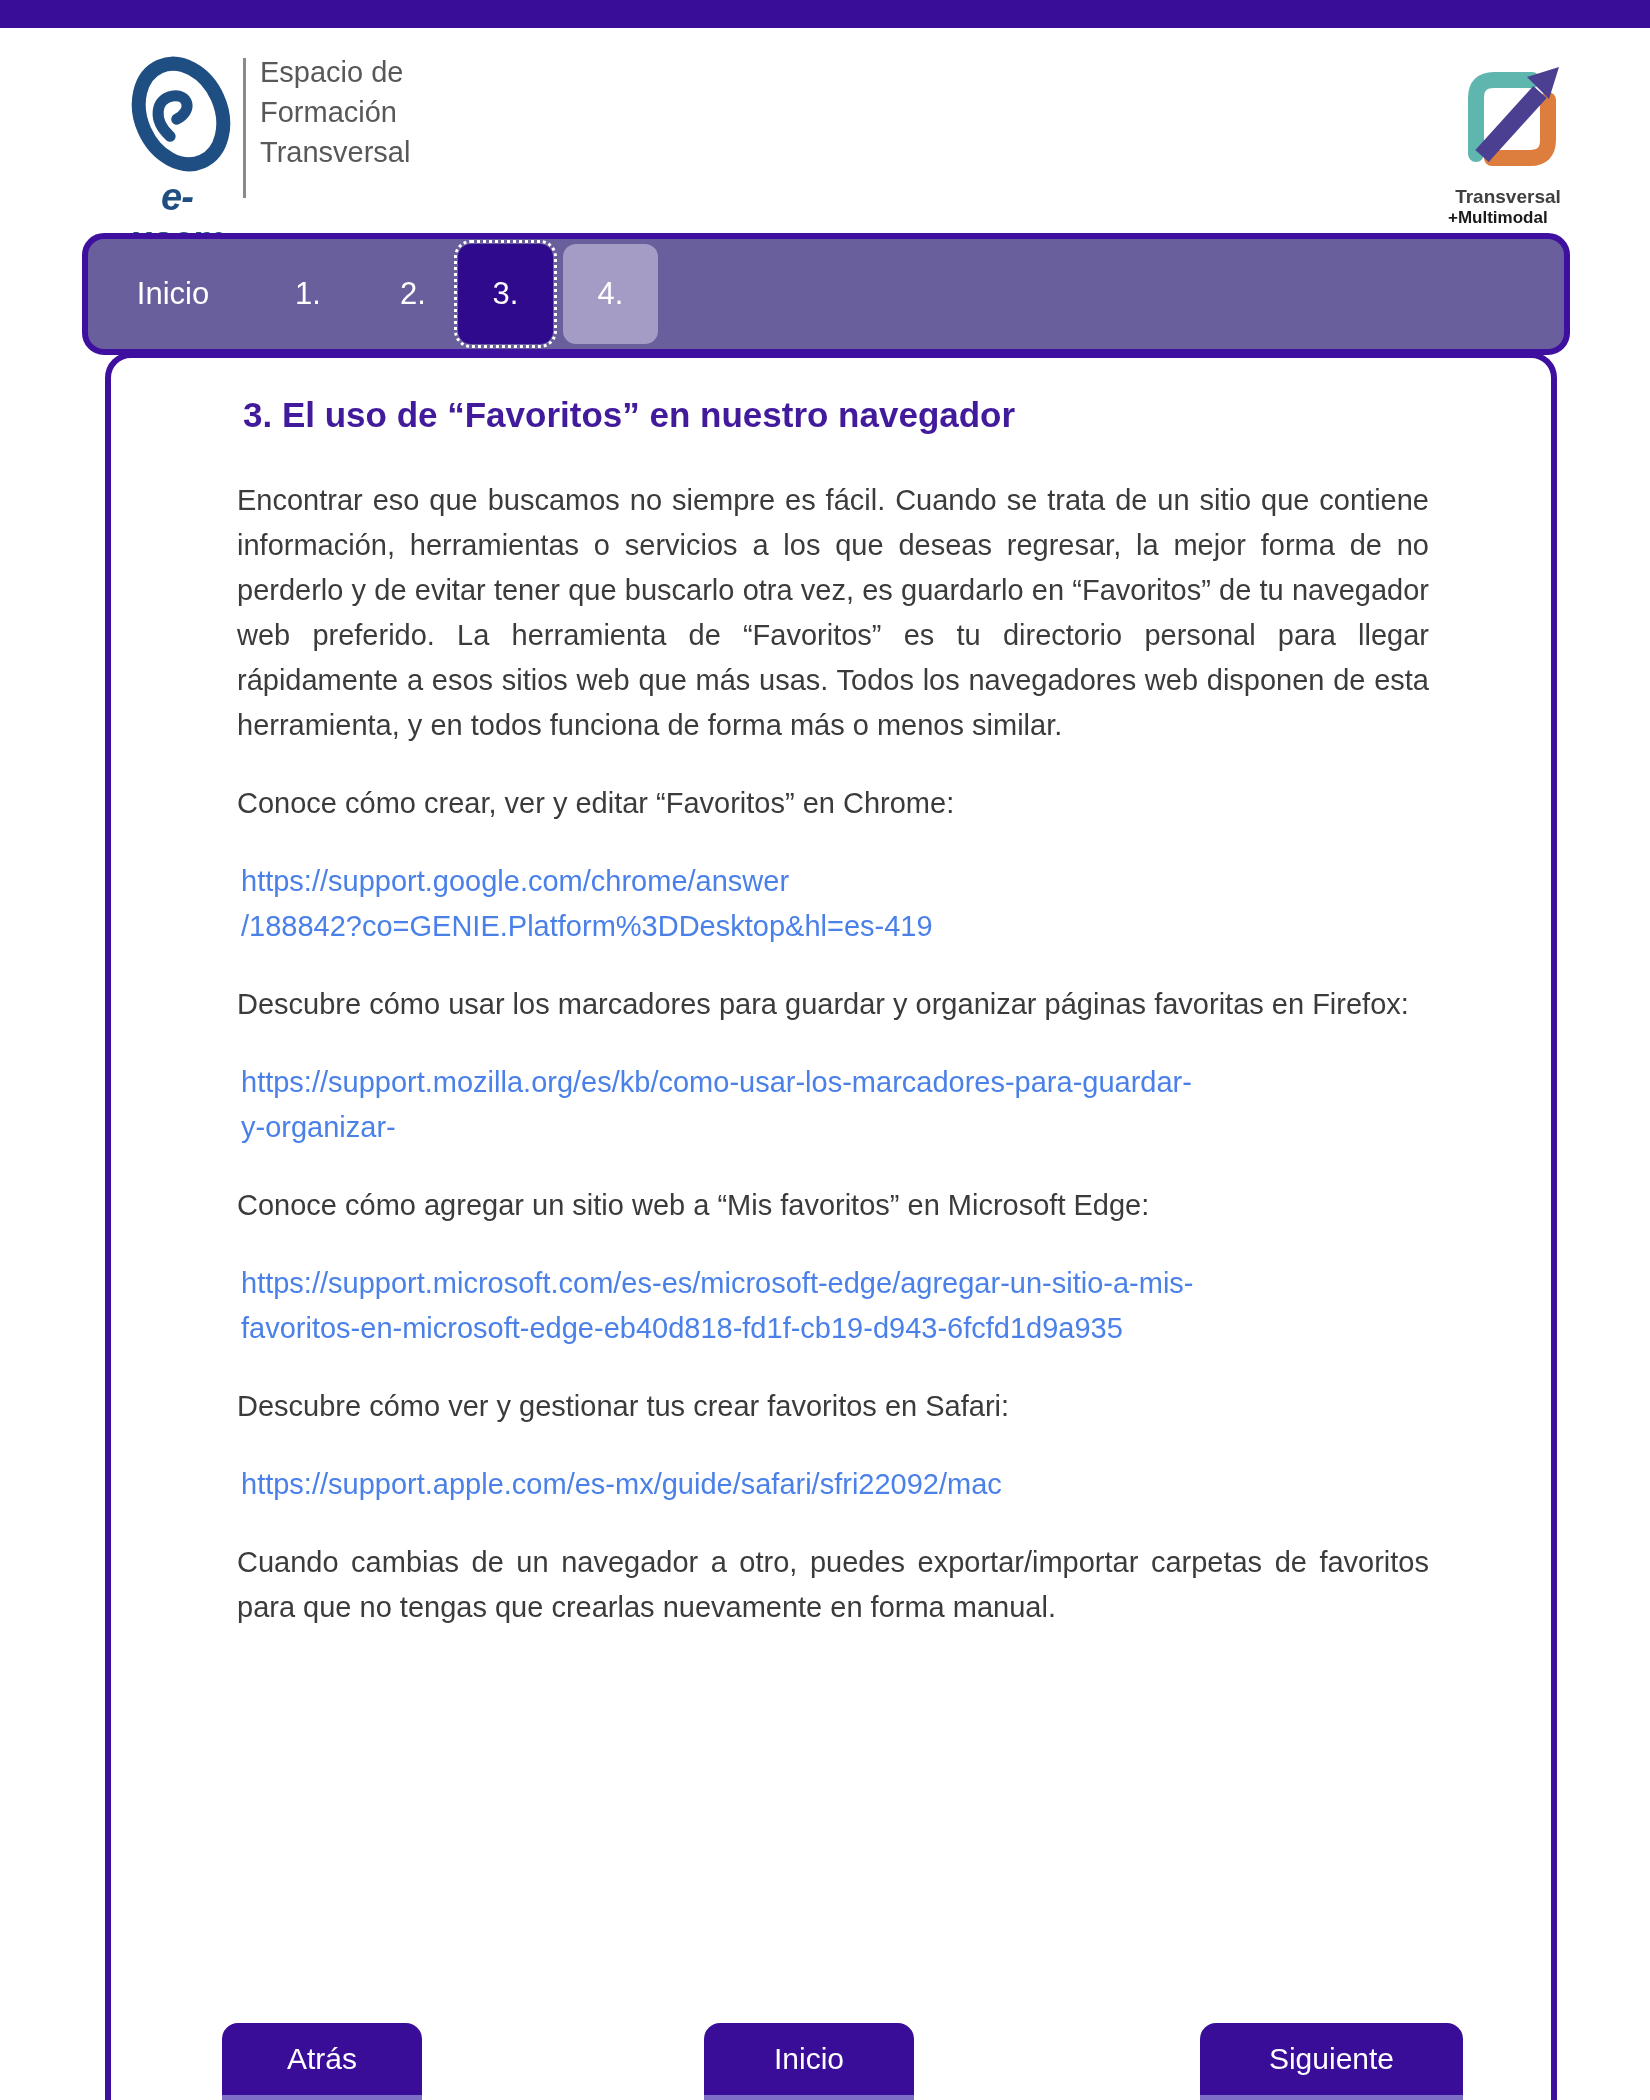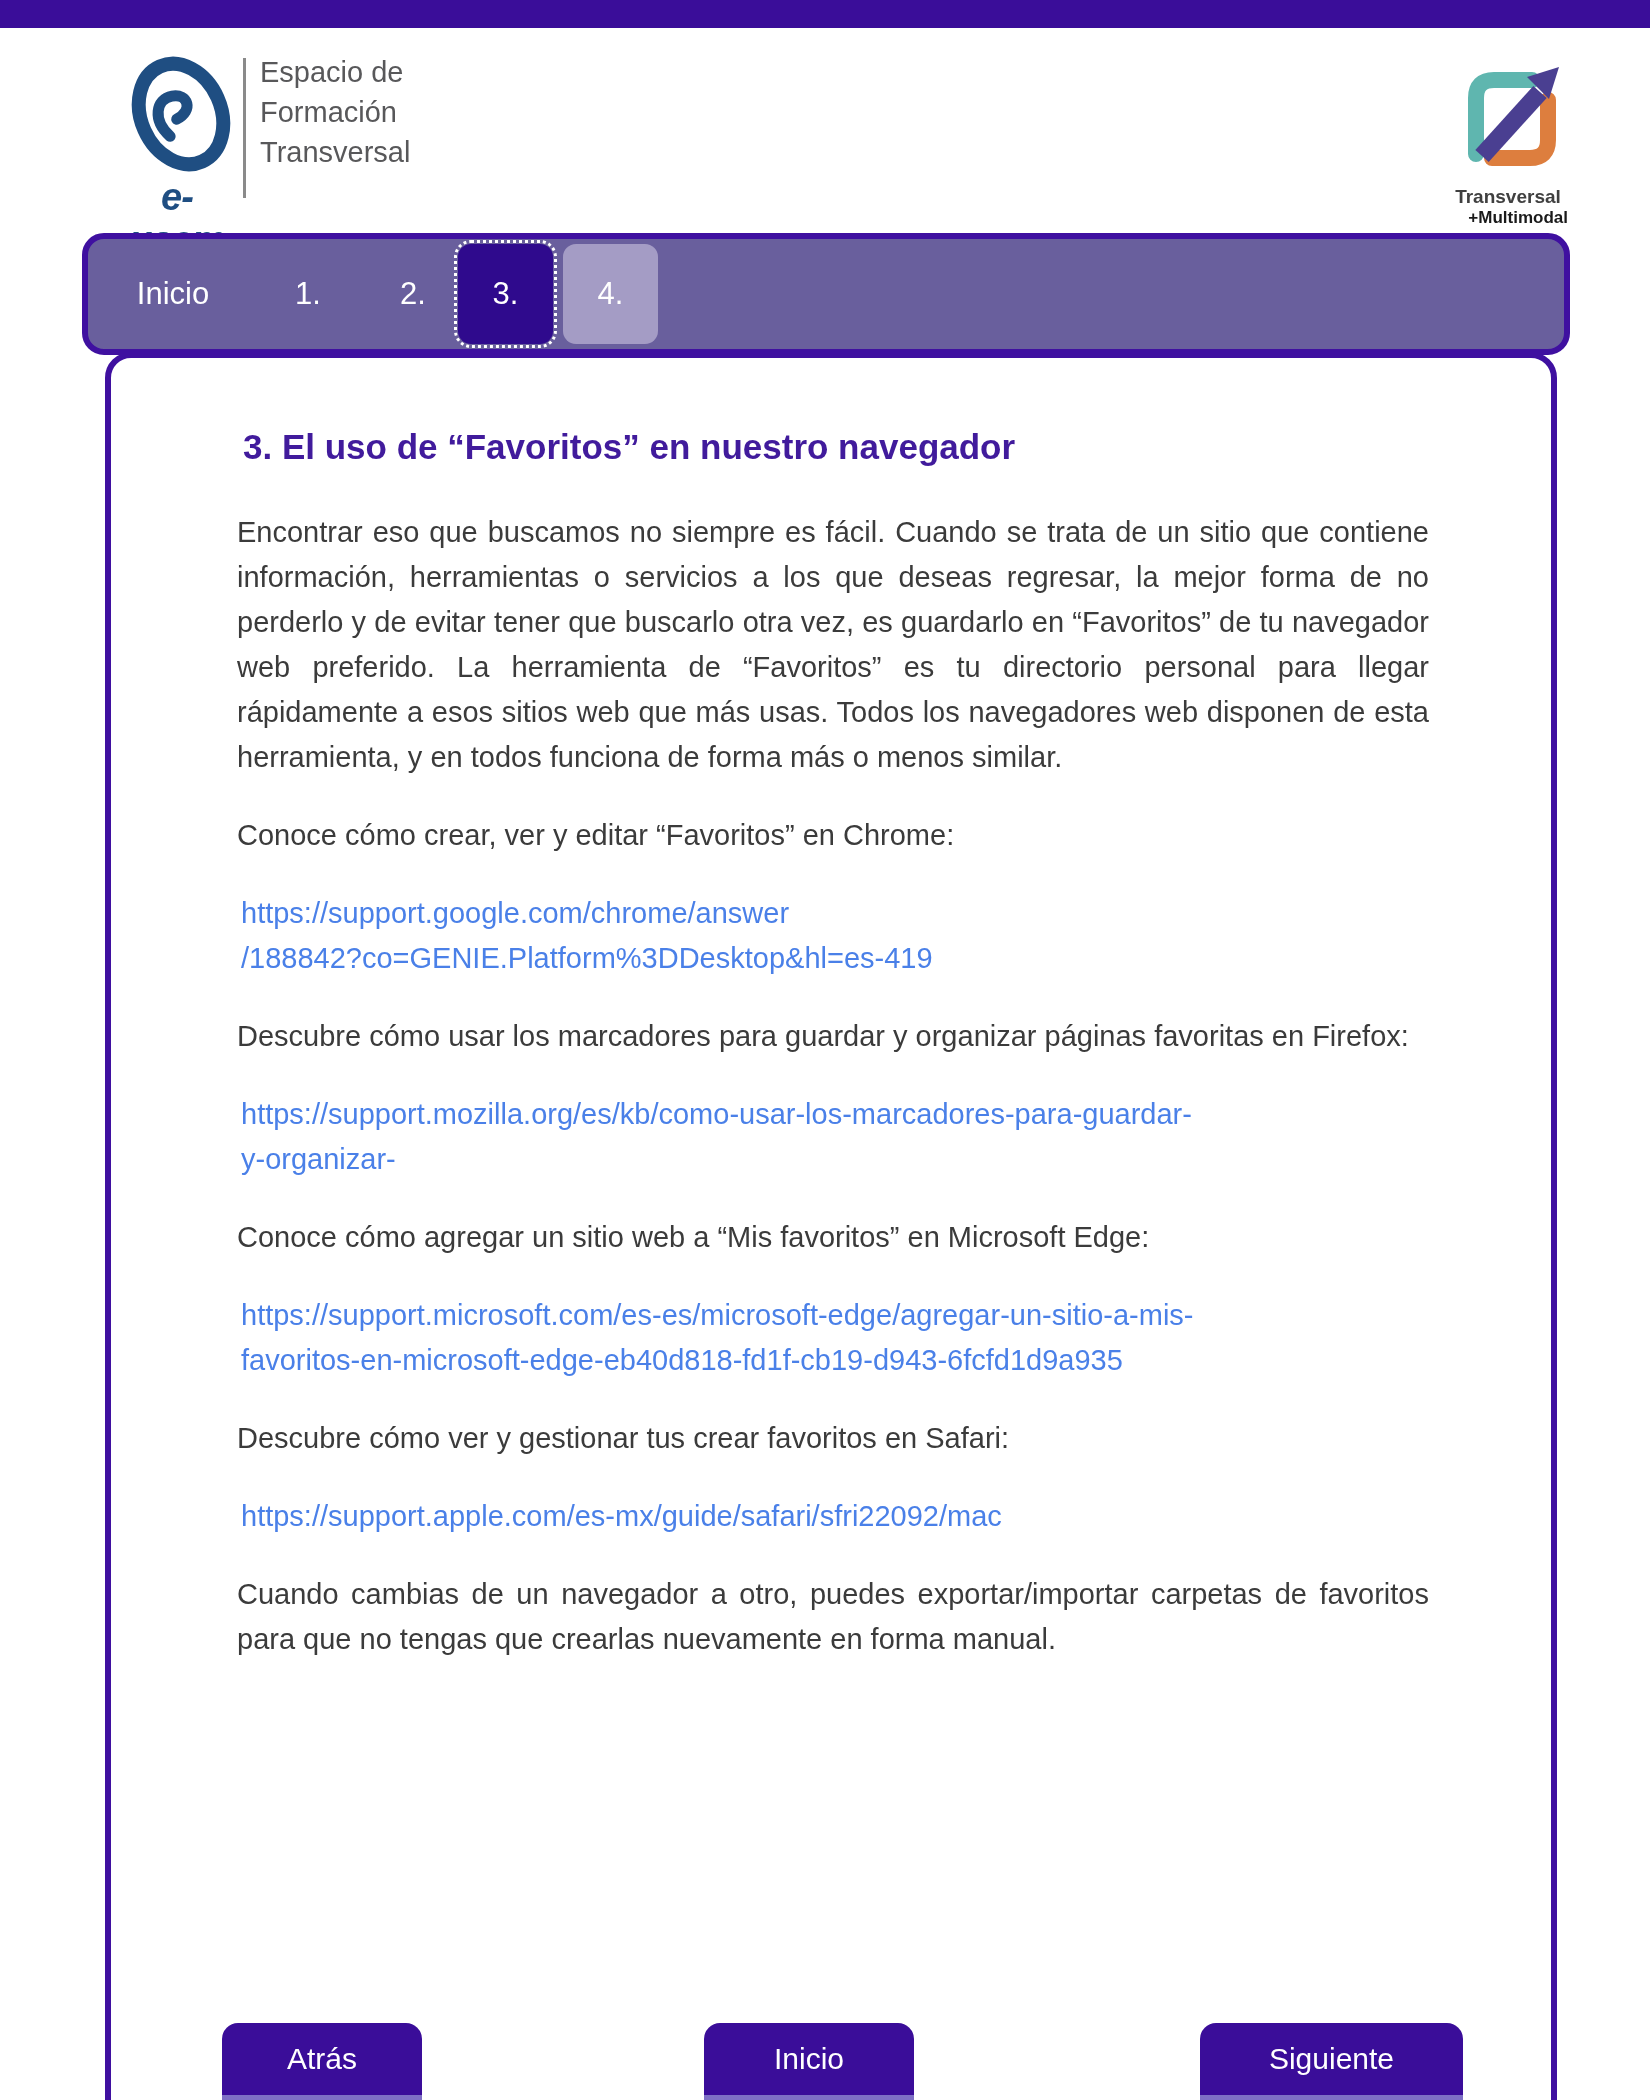--- a/index.html
+++ b/index.html
@@ -31,39 +31,39 @@
   .euaem svg{position:absolute;left:0;top:4px;}
   .euaem-word{position:absolute;left:-4px;top:124px;width:126px;text-align:center;
     font-size:38px;font-weight:bold;font-style:italic;color:var(--euaem-blue);letter-spacing:-1px;}
   .logo-sep{position:absolute;left:125px;top:6px;width:3px;height:140px;background:#8a8a8a;}
   .brand-lines{position:absolute;left:142px;top:0;font-size:29px;line-height:40px;color:var(--brand-gray);}
 
   .transversal{position:absolute;left:1448px;top:56px;width:130px;height:180px;}
   .transversal svg{position:absolute;left:4px;top:0;}
   .tv-line1{position:absolute;left:0;top:130px;width:120px;text-align:center;
     font-size:19px;font-weight:bold;color:#404040;}
-  .tv-line2{position:absolute;left:0;top:152px;width:120px;text-align:right;
+  .tv-line2{position:absolute;left:0;top:152px;width:120px;text-align:left;
     font-size:17px;font-weight:bold;color:#1a1a1a;}
 
   
   .navbar{position:absolute;left:82px;top:233px;width:1488px;height:122px;box-sizing:border-box;
     background:var(--navbar-bg);border:6px solid #3F10A0;border-radius:22px;z-index:5;}
   .nav-label{position:absolute;top:0;height:110px;line-height:110px;color:#fff;font-size:31px;text-align:center;cursor:default;}
   .nav-inicio{left:40px;width:90px;}
   .nav-1{left:190px;width:60px;}
   .nav-2{left:295px;width:60px;}
   .tab-box{position:absolute;top:5px;height:100px;width:95px;border-radius:13px;
     color:#fff;font-size:31px;display:flex;align-items:center;justify-content:center;}
   .tab-3{left:370px;background:var(--active-tab);outline:3px dotted #ffffff;outline-offset:1px;}
   .tab-4{left:475px;background:var(--tab4-bg);}
 
   
   .panel{position:absolute;left:105px;top:352px;width:1452px;height:1950px;box-sizing:border-box;
     background:#fff;border:6px solid #3F10A0;border-radius:26px;z-index:1;}
-  .panel-inner{padding:66px 122px 0 126px;}
+  .panel-inner{padding:34px 122px 0 126px;}
   h1.page-heading{margin:0 0 40px 6px;font-size:35px;line-height:46px;font-weight:bold;color:var(--heading);}
   .para{margin:0 0 33px 0;font-size:29px;line-height:45px;color:var(--body-text);text-align:justify;}
   .linkline{display:block;margin:0 0 33px 4px;font-size:29px;line-height:45px;color:var(--link);
     text-decoration:none;white-space:pre-line;cursor:pointer;}
 
   
   .navbtn{position:absolute;top:2023px;height:82px;box-sizing:border-box;z-index:6;
     background:var(--deep);border:none;border-bottom:10px solid #7E6FC5;border-radius:16px 16px 3px 3px;
     color:#fff;font-size:30px;font-family:"Liberation Sans",sans-serif;
     display:flex;align-items:center;justify-content:center;cursor:pointer;}

